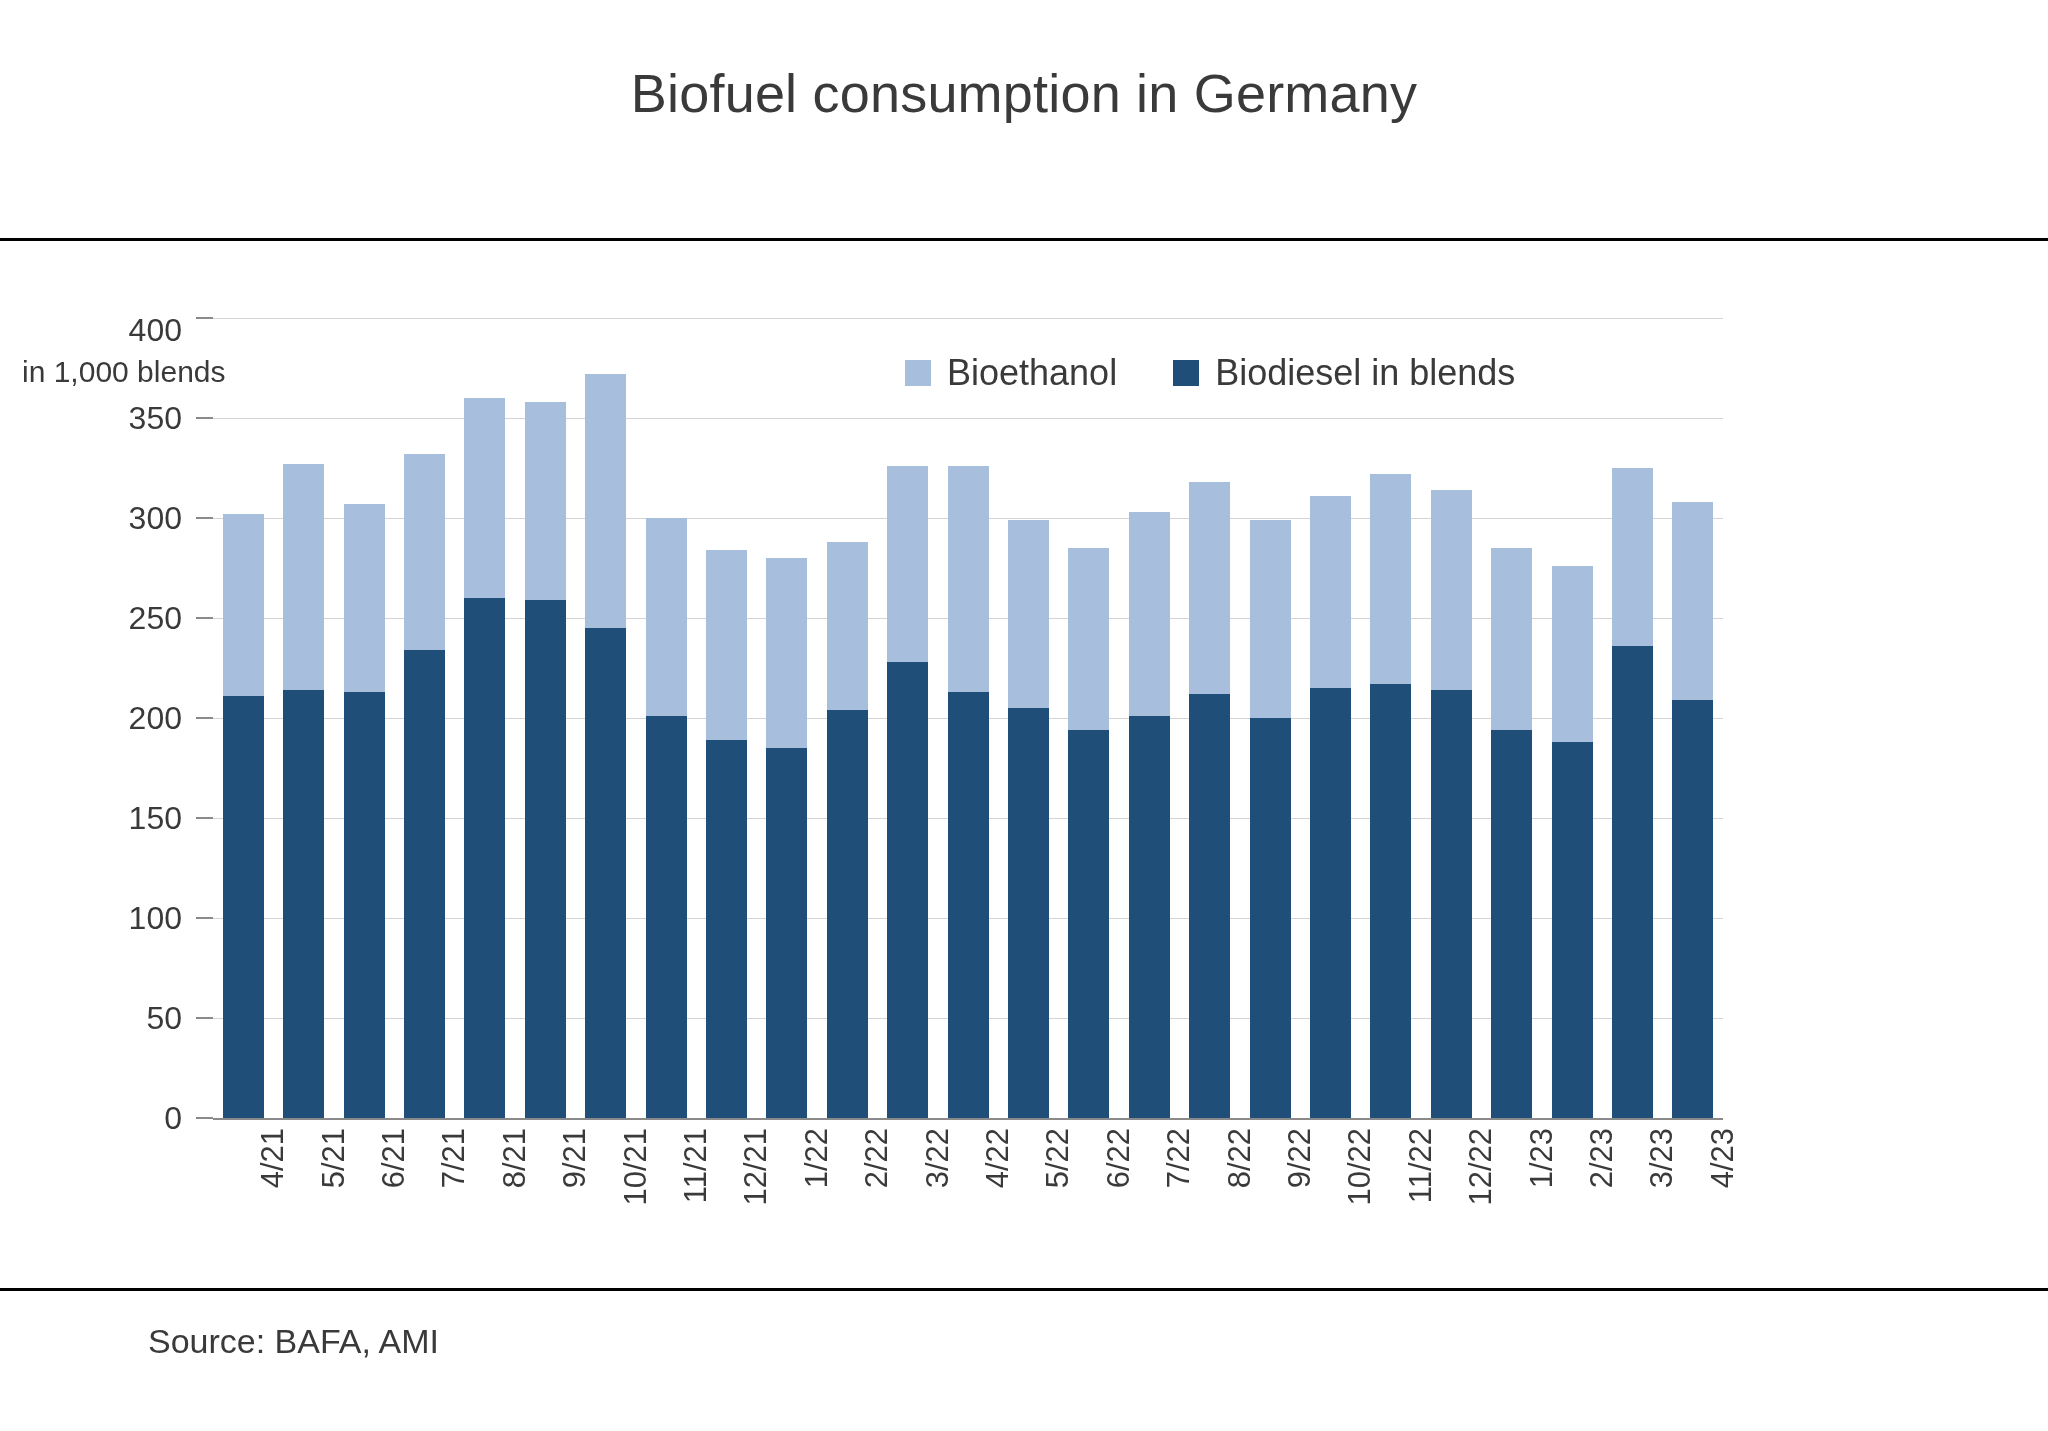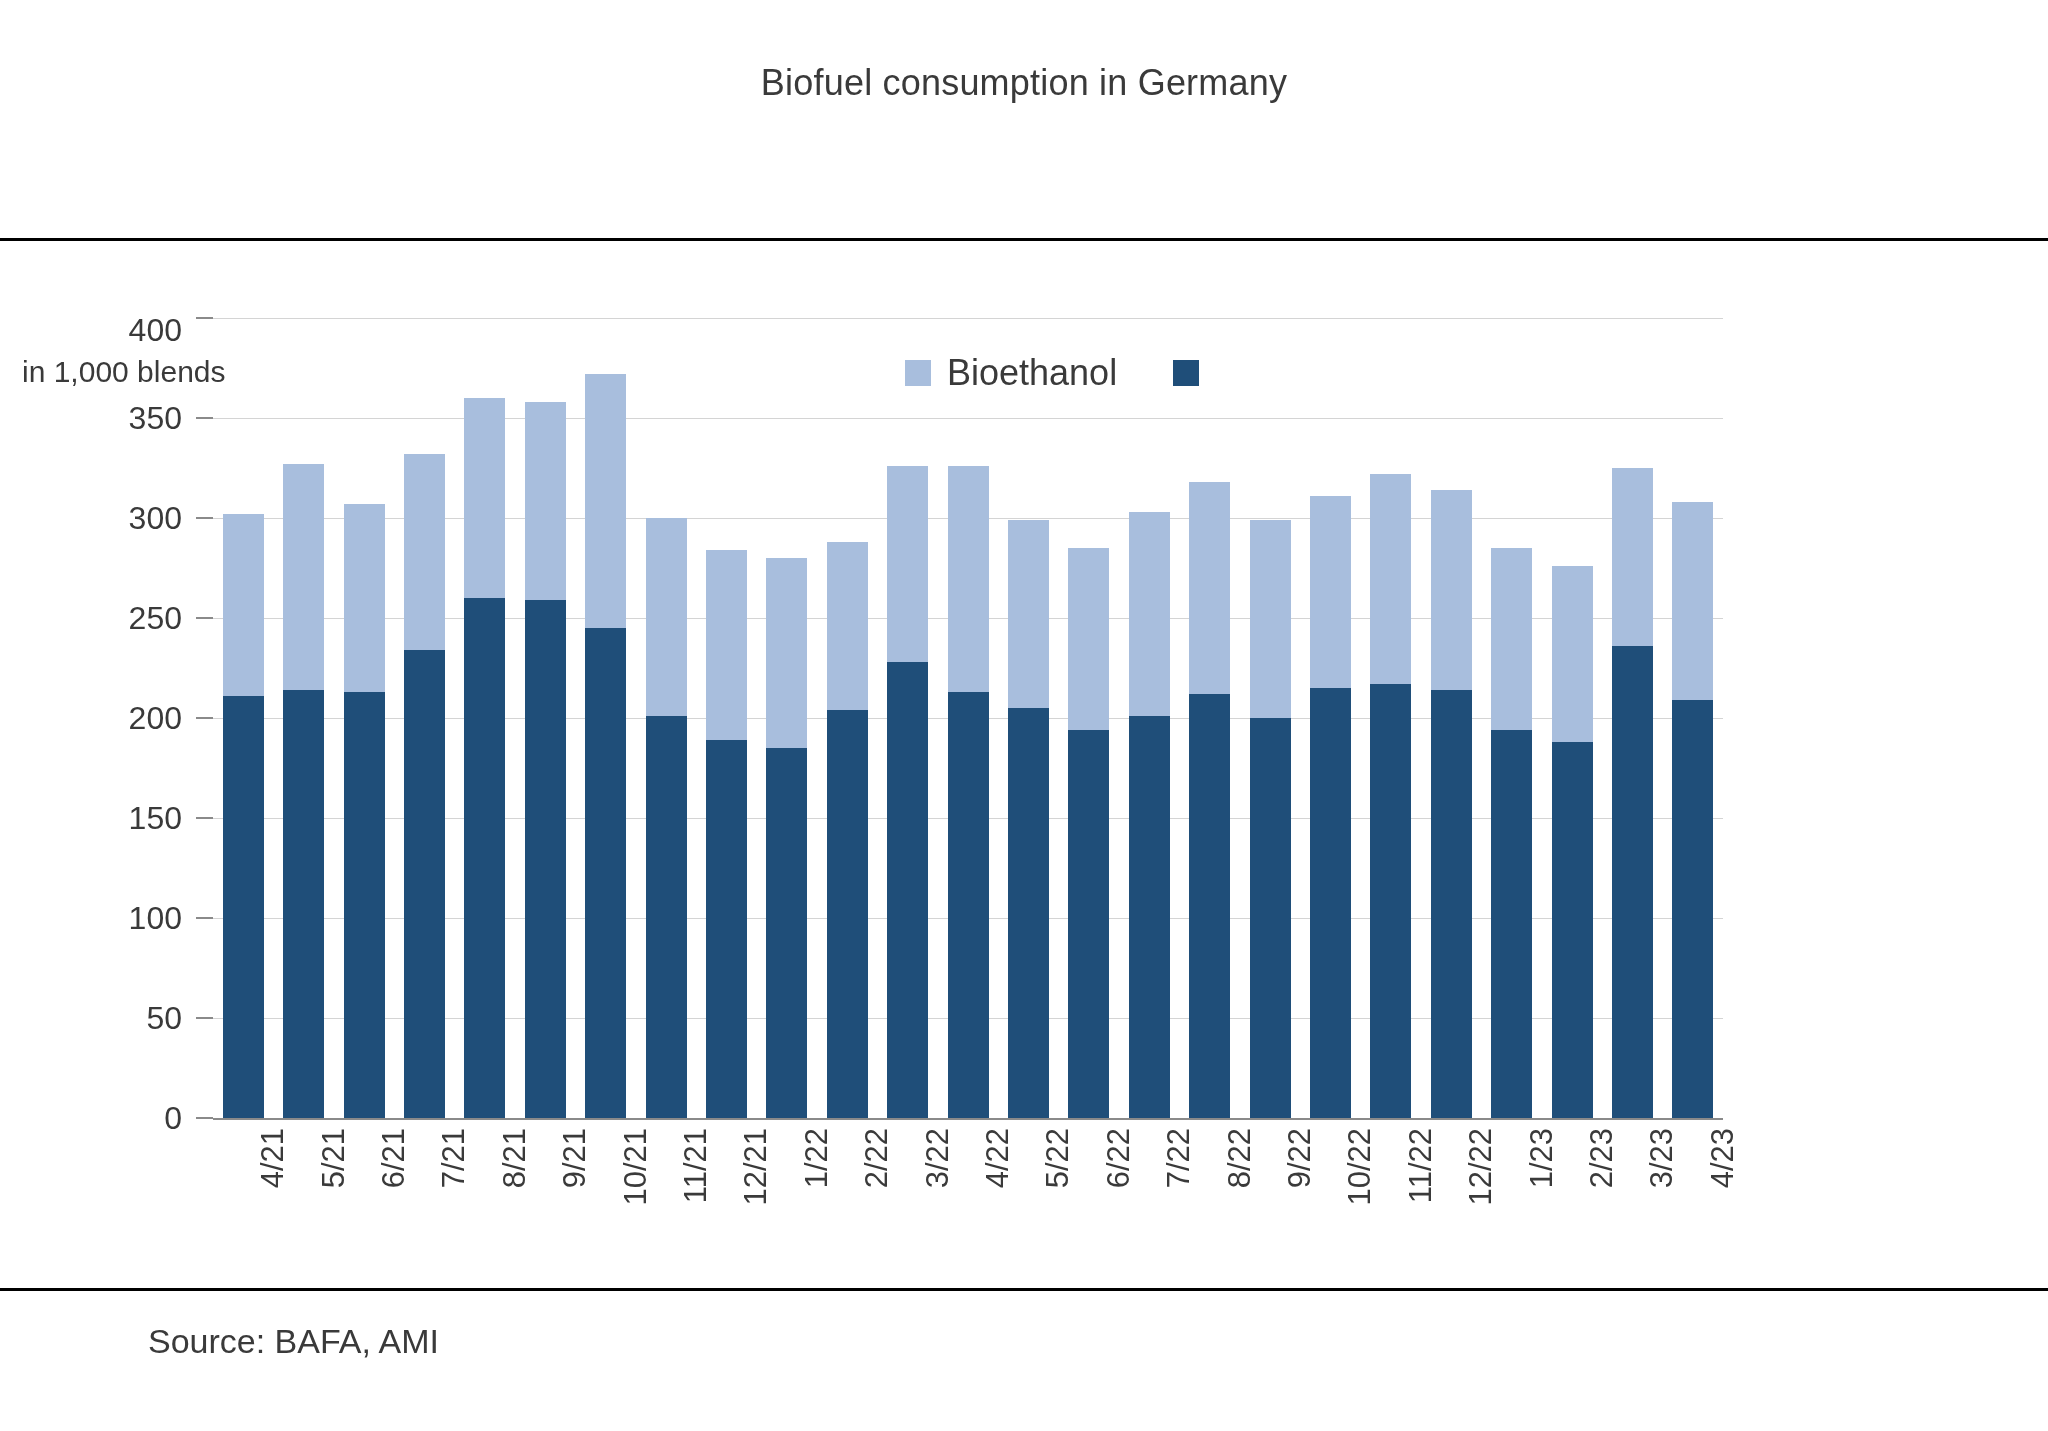--- a/index.html
+++ b/index.html
@@ -20,21 +20,21 @@
     height: 1431px;
   }
 
   
   #chart-title {
     position: absolute;
     top: 62px;
     left: 0;
     width: 2048px;
     text-align: center;
-    font-size: 36px;
+    font-size: 54px;
     font-weight: 400;
     color: #3a3a3a;
     letter-spacing: 0.2px;
   }
 
   
   .hrule {
     position: absolute;
     left: 0;
     width: 2048px;
@@ -347,18 +347,19 @@
       <div class="xlab" style="left: 1491.8px;">4/23</div>
     </div>
 
   <div id="legend">
       <div class="legend-item">
         <span class="legend-swatch" style="background: rgb(168, 190, 221);"></span>
         <span class="legend-label">Bioethanol</span>
       </div>
       <div class="legend-item">
         <span class="legend-swatch" style="background: rgb(31, 78, 121);"></span>
+        <span class="legend-label">Biodiesel in blends</span>
       </div>
     </div>
 
   <div id="source">Source: BAFA, AMI</div>
 
 </div>
 
 </body></html>

